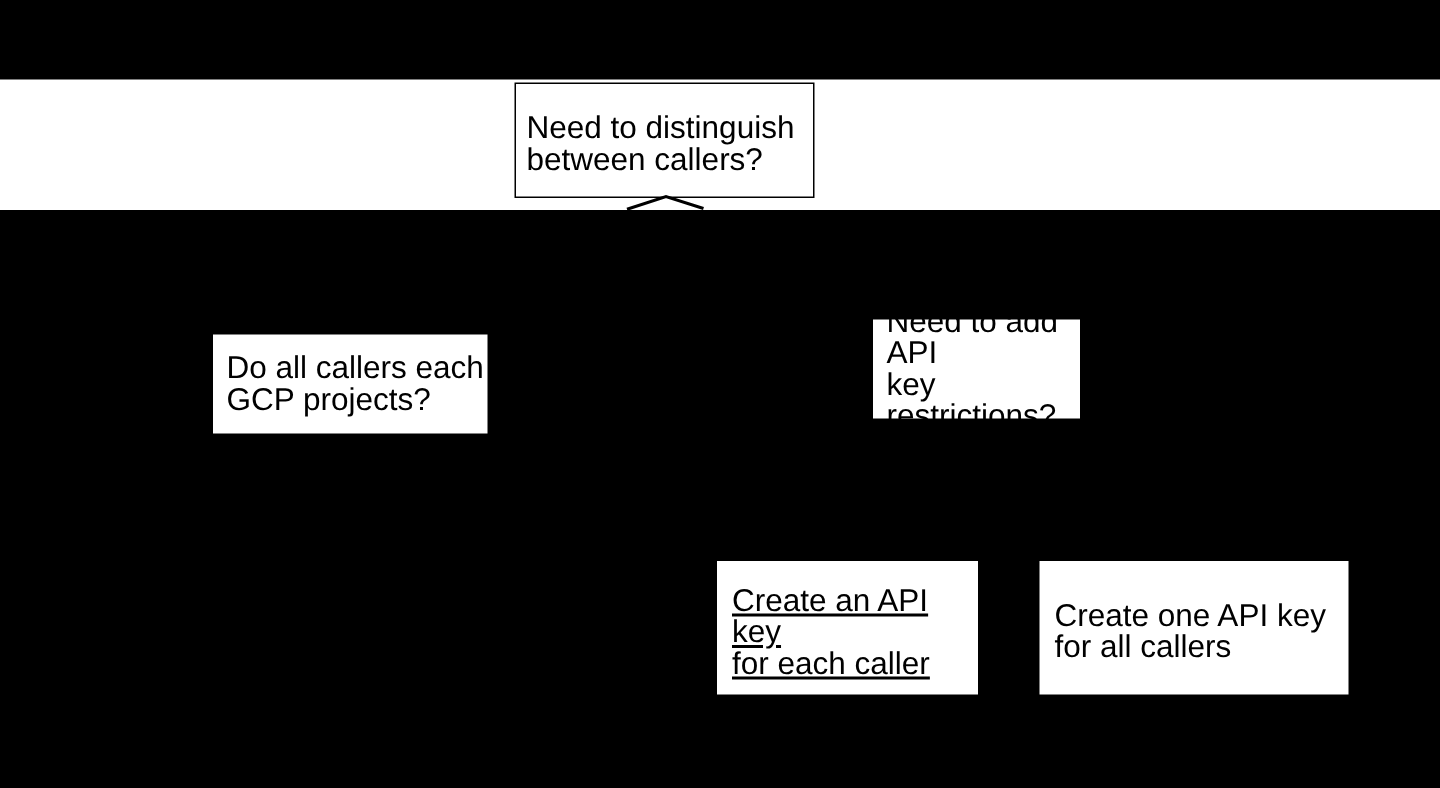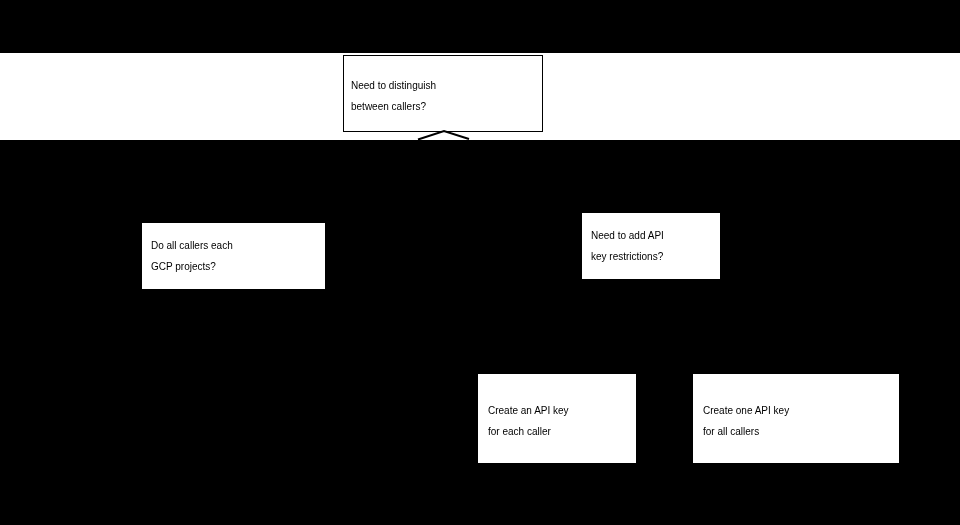--- a/index.html
+++ b/index.html
@@ -22,21 +22,21 @@
     width: 960px;
     height: 87px;
     background: var(--band-bg, #ffffff);
   }
   .node {
     position: absolute;
     background: var(--node-fill, #ffffff);
     color: var(--node-text, #000000);
     display: flex;
     align-items: center;
-    font-size: 10px;
+    font-size: 21px;
     line-height: 21px;
     box-sizing: border-box;
   }
   .node .label {
     display: block;
     white-space: pre-line;
   }
   .node-root {
     left: 343px;
     top: 55px;
@@ -71,24 +71,25 @@
   .node-o1 {
     left: 246px;
     top: 374px;
     width: 177px;
     height: 89px;
     padding-left: 10px;
   }
   .node-o2 {
     left: 478px;
     top: 374px;
-    width: 158px;
+    width: 174px;
     height: 89px;
     padding-left: 10px;
     padding-top: 5px;
+    text-decoration: underline;
   }
   .node-o3 {
     left: 693px;
     top: 374px;
     width: 206px;
     height: 89px;
     padding-left: 10px;
     padding-top: 5px;
   }
   .diamond-tip {

